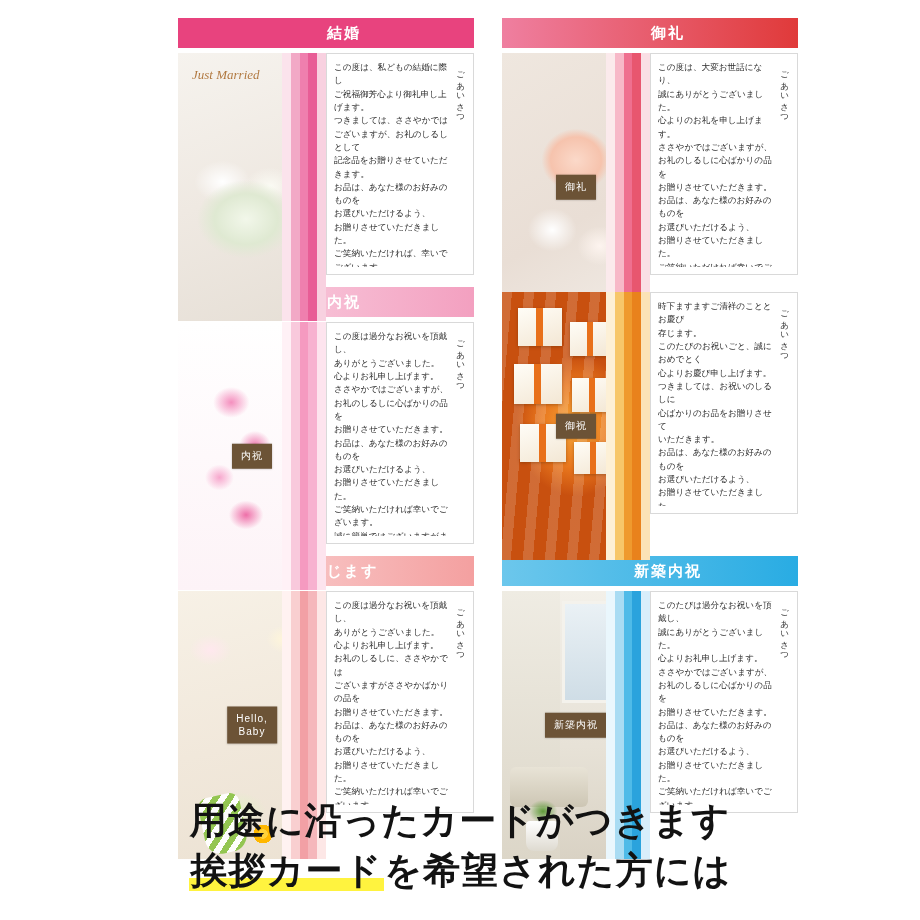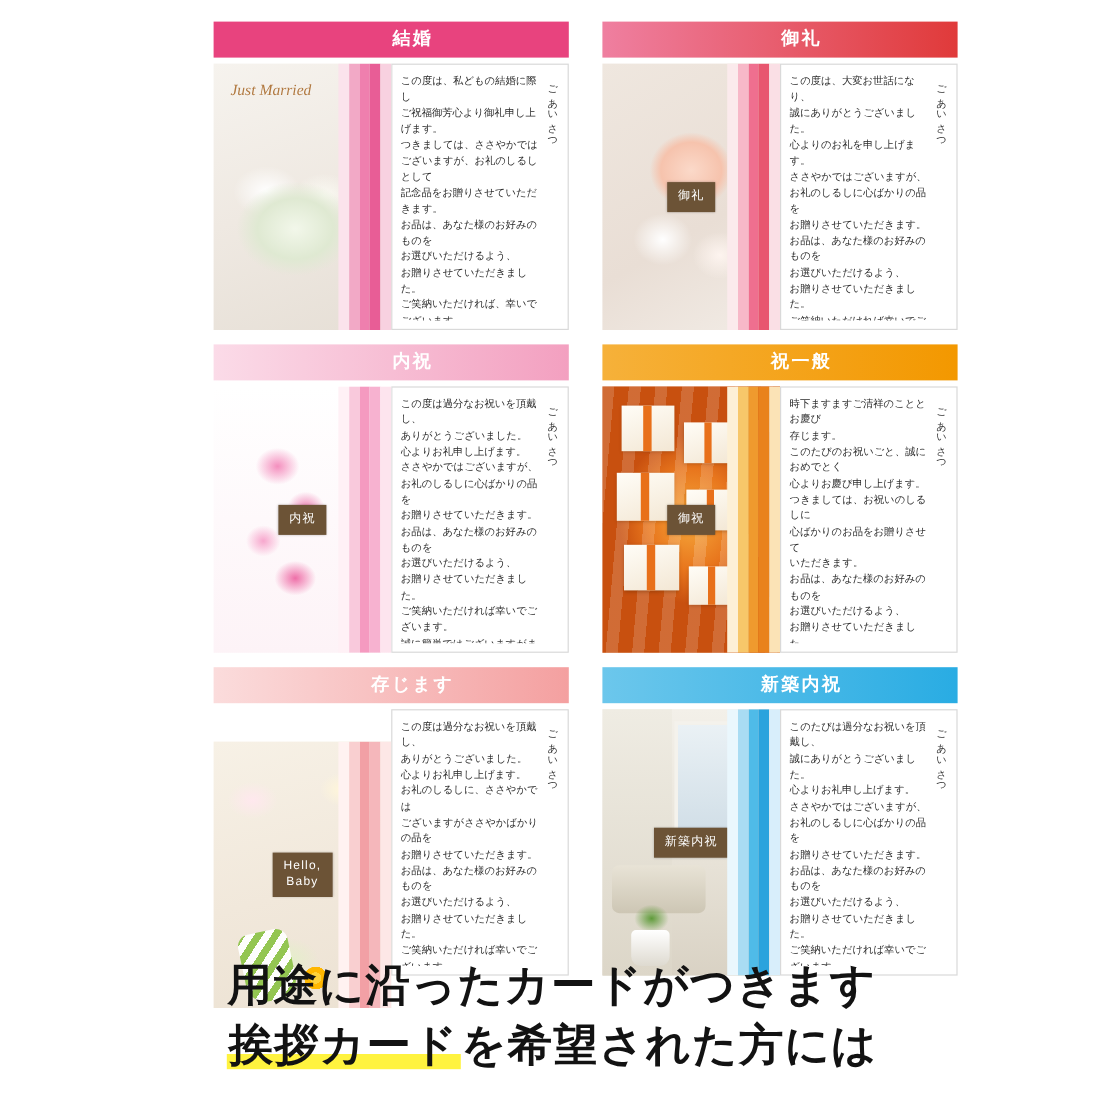--- a/index.html
+++ b/index.html
@@ -45,21 +45,21 @@
     padding-left: 36px;
   }
   .card-body {
     display: flex;
     height: 222px;
     background: #ffffff;
     margin-top: 5px;
   }
   .photo {
     width: 148px;
-    height: 222px;
+    height: 268px;
     position: relative;
     overflow: hidden;
     flex: none;
   }
   .photo .vstripes {
     position: absolute;
     right: 0; top: 0; bottom: 0;
     width: 44px;
     display: flex;
   }
@@ -154,21 +154,20 @@
   .p-general .ribbon {
     position: absolute;
     background: #e8701a;
   }
   .p-baby {
     background:
       radial-gradient(ellipse 30px 22px at 22% 22%, #ffe8ee 0%, rgba(255,232,238,0) 70%),
       radial-gradient(ellipse 26px 20px at 72% 18%, #fff6da 0%, rgba(255,246,218,0) 70%),
       radial-gradient(ellipse 40px 26px at 40% 82%, #e3f0c8 0%, rgba(227,240,200,0) 72%),
       linear-gradient(165deg, #f7f1e6 0%, #f1e8db 55%, #ece2d3 100%);
-    margin-top: 27px;
   }
   .p-baby .stripe-sock {
     position: absolute;
     left: 24px; bottom: 6px;
     width: 42px; height: 58px;
     border-radius: 10px 10px 16px 16px;
     background: repeating-linear-gradient(135deg, #8fc44b 0 6px, #ffffff 6px 12px);
     transform: rotate(-12deg);
     opacity: .95;
   }
@@ -324,21 +323,20 @@
 お選びいただけるよう、
 お贈りさせていただきました。
 ご笑納いただければ幸いでございます。
 誠に簡単ではございますがまずは
 お礼かたがた、ご挨拶申し上げます。</div>
         </div>
       </div>
     </div>
 
     <div class="card">
-      <div class="card-header" style="background:linear-gradient(90deg,#f6b13a,#f39800)">祝一般</div>
       <div class="card-body">
         <div class="photo p-general">
           <div class="box" style="left:16px;top:16px;width:44px;height:38px;"></div>
           <div class="ribbon" style="left:34px;top:16px;width:7px;height:38px;"></div>
           <div class="box" style="left:68px;top:30px;width:40px;height:34px;"></div>
           <div class="ribbon" style="left:85px;top:30px;width:6px;height:34px;"></div>
           <div class="box" style="left:12px;top:72px;width:48px;height:40px;"></div>
           <div class="ribbon" style="left:32px;top:72px;width:7px;height:40px;"></div>
           <div class="box" style="left:70px;top:86px;width:40px;height:34px;"></div>
           <div class="ribbon" style="left:87px;top:86px;width:6px;height:34px;"></div>

